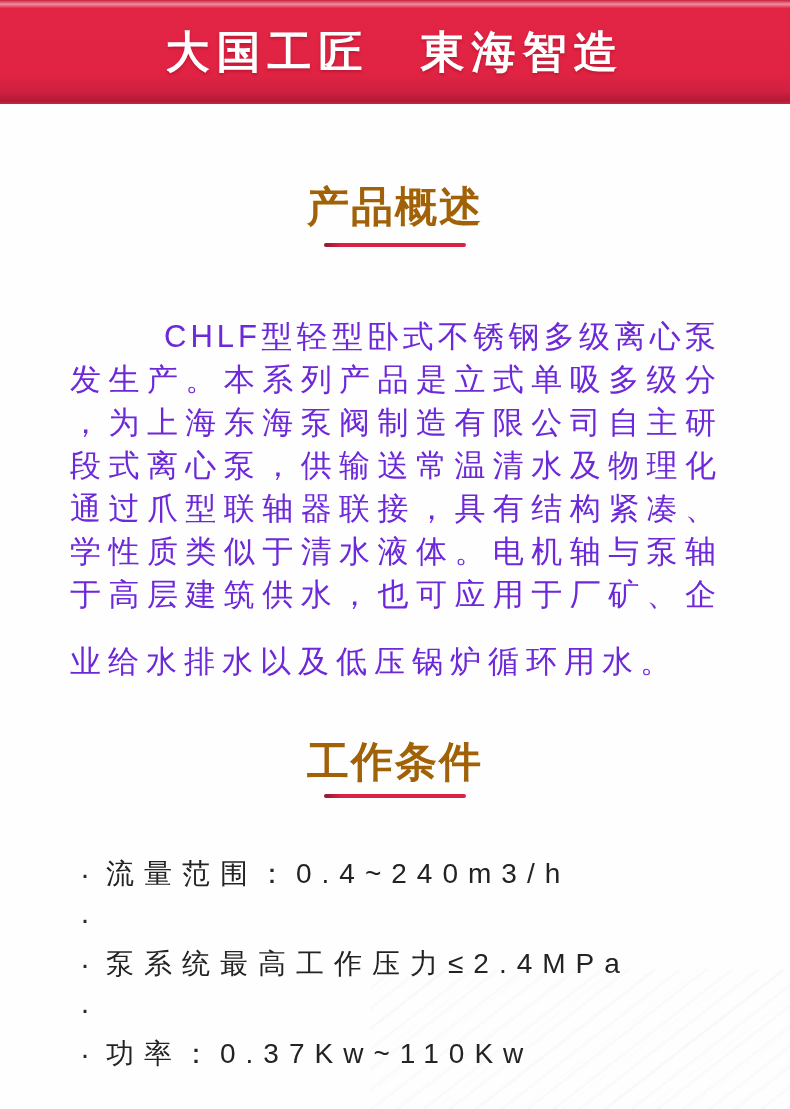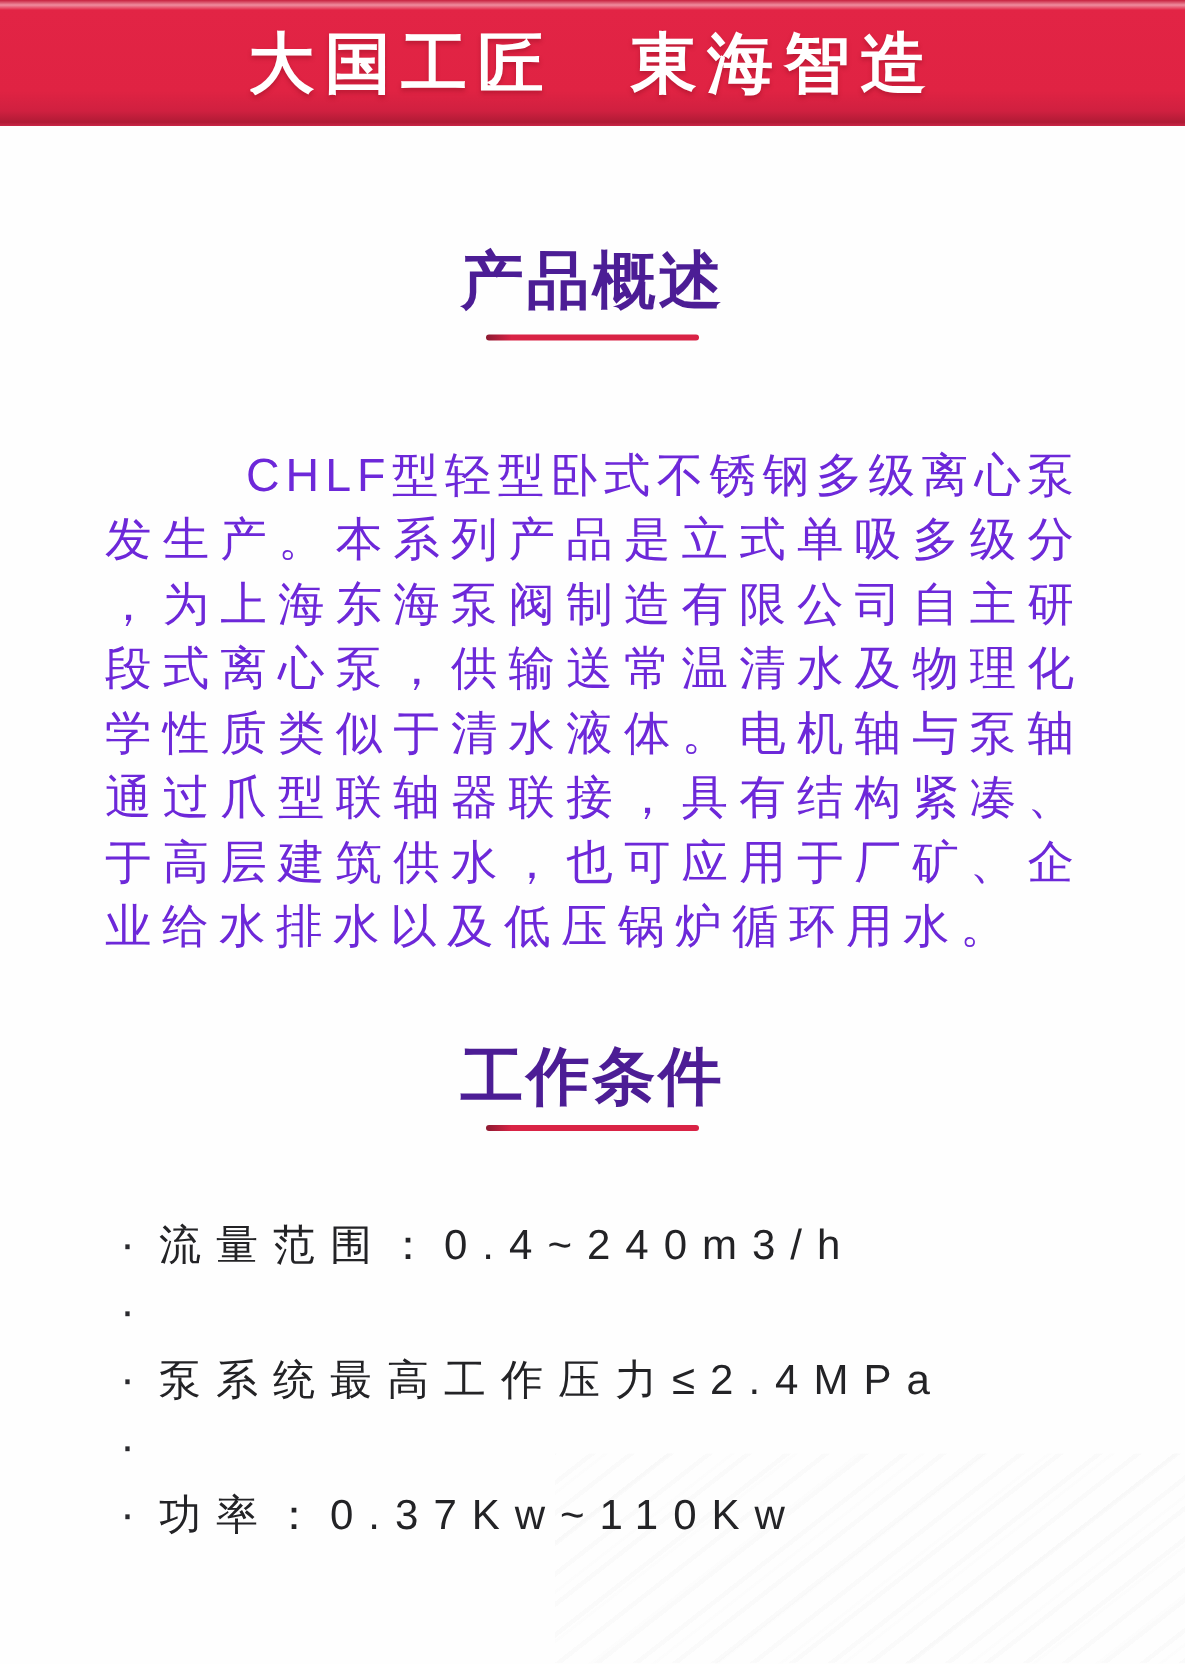--- a/index.html
+++ b/index.html
@@ -11,21 +11,21 @@
     height: 1109px;
     position: relative;
     overflow: hidden;
     background: #fefefe;
     font-family: "Liberation Sans", sans-serif;
     color: #232326;
   }
 
   
   .banner {
-    height: 84px;
+    height: 104px;
     width: 100%;
     background: linear-gradient(180deg,
       #c7203d 0%,
       #e2254685 4%,
       #e22445 8%,
       #e02343 72%,
       #d02040 88%,
       #b01b35 97%,
       #c92646 100%);
     display: flex;
@@ -45,21 +45,21 @@
   
   .section-head {
     text-align: center;
   }
   .section-head.first { margin-top: 80px; }
   .section-head.second { margin-top: 56px; }
   .section-title {
     font-size: 42px;
     line-height: 46px;
     font-weight: bold;
-    color: #4c1d95;
+    color: #a16207;
     letter-spacing: 2px;
     margin-top: 24px;
   }
   .title-underline {
     width: 142px;
     height: 4px;
     margin: 13px auto 0 auto;
     background: linear-gradient(90deg, #8c1a31 0%, #d92345 12%, #d92345 100%);
     border-radius: 2px;
   }
@@ -78,20 +78,21 @@
     text-align-last: justify;
     text-justify: inter-character;
     letter-spacing: 4px;
     height: 43px;
     overflow: hidden;
   }
   .para-line.indent { text-indent: 94px; }
   .para-line.tail {
     text-align-last: left;
     letter-spacing: 7px;
+    margin-top: 24px;
   }
 
   
   .cond-list {
     margin: 53px 0 0 80px;
     font-size: 28px;
     color: #232326;
   }
   .cond-item {
     display: flex;
@@ -139,22 +140,22 @@
 <div class="section-head first">
   <div class="section-title">产品概述</div>
   <div class="title-underline"></div>
 </div>
 
 <div class="paragraph">
   <div class="para-line indent">CHLF型轻型卧式不锈钢多级离心泵</div>
   <div class="para-line">发生产。本系列产品是立式单吸多级分</div>
   <div class="para-line">，为上海东海泵阀制造有限公司自主研</div>
   <div class="para-line">段式离心泵，供输送常温清水及物理化</div>
+  <div class="para-line">通过爪型联轴器联接，具有结构紧凑、</div>
   <div class="para-line">学性质类似于清水液体。电机轴与泵轴</div>
-  <div class="para-line">通过爪型联轴器联接，具有结构紧凑、</div>
   <div class="para-line">于高层建筑供水，也可应用于厂矿、企</div>
   <div class="para-line tail">业给水排水以及低压锅炉循环用水。</div>
 </div>
 
 <div class="section-head second">
   <div class="section-title">工作条件</div>
   <div class="title-underline"></div>
 </div>
 
 <div class="cond-list">

